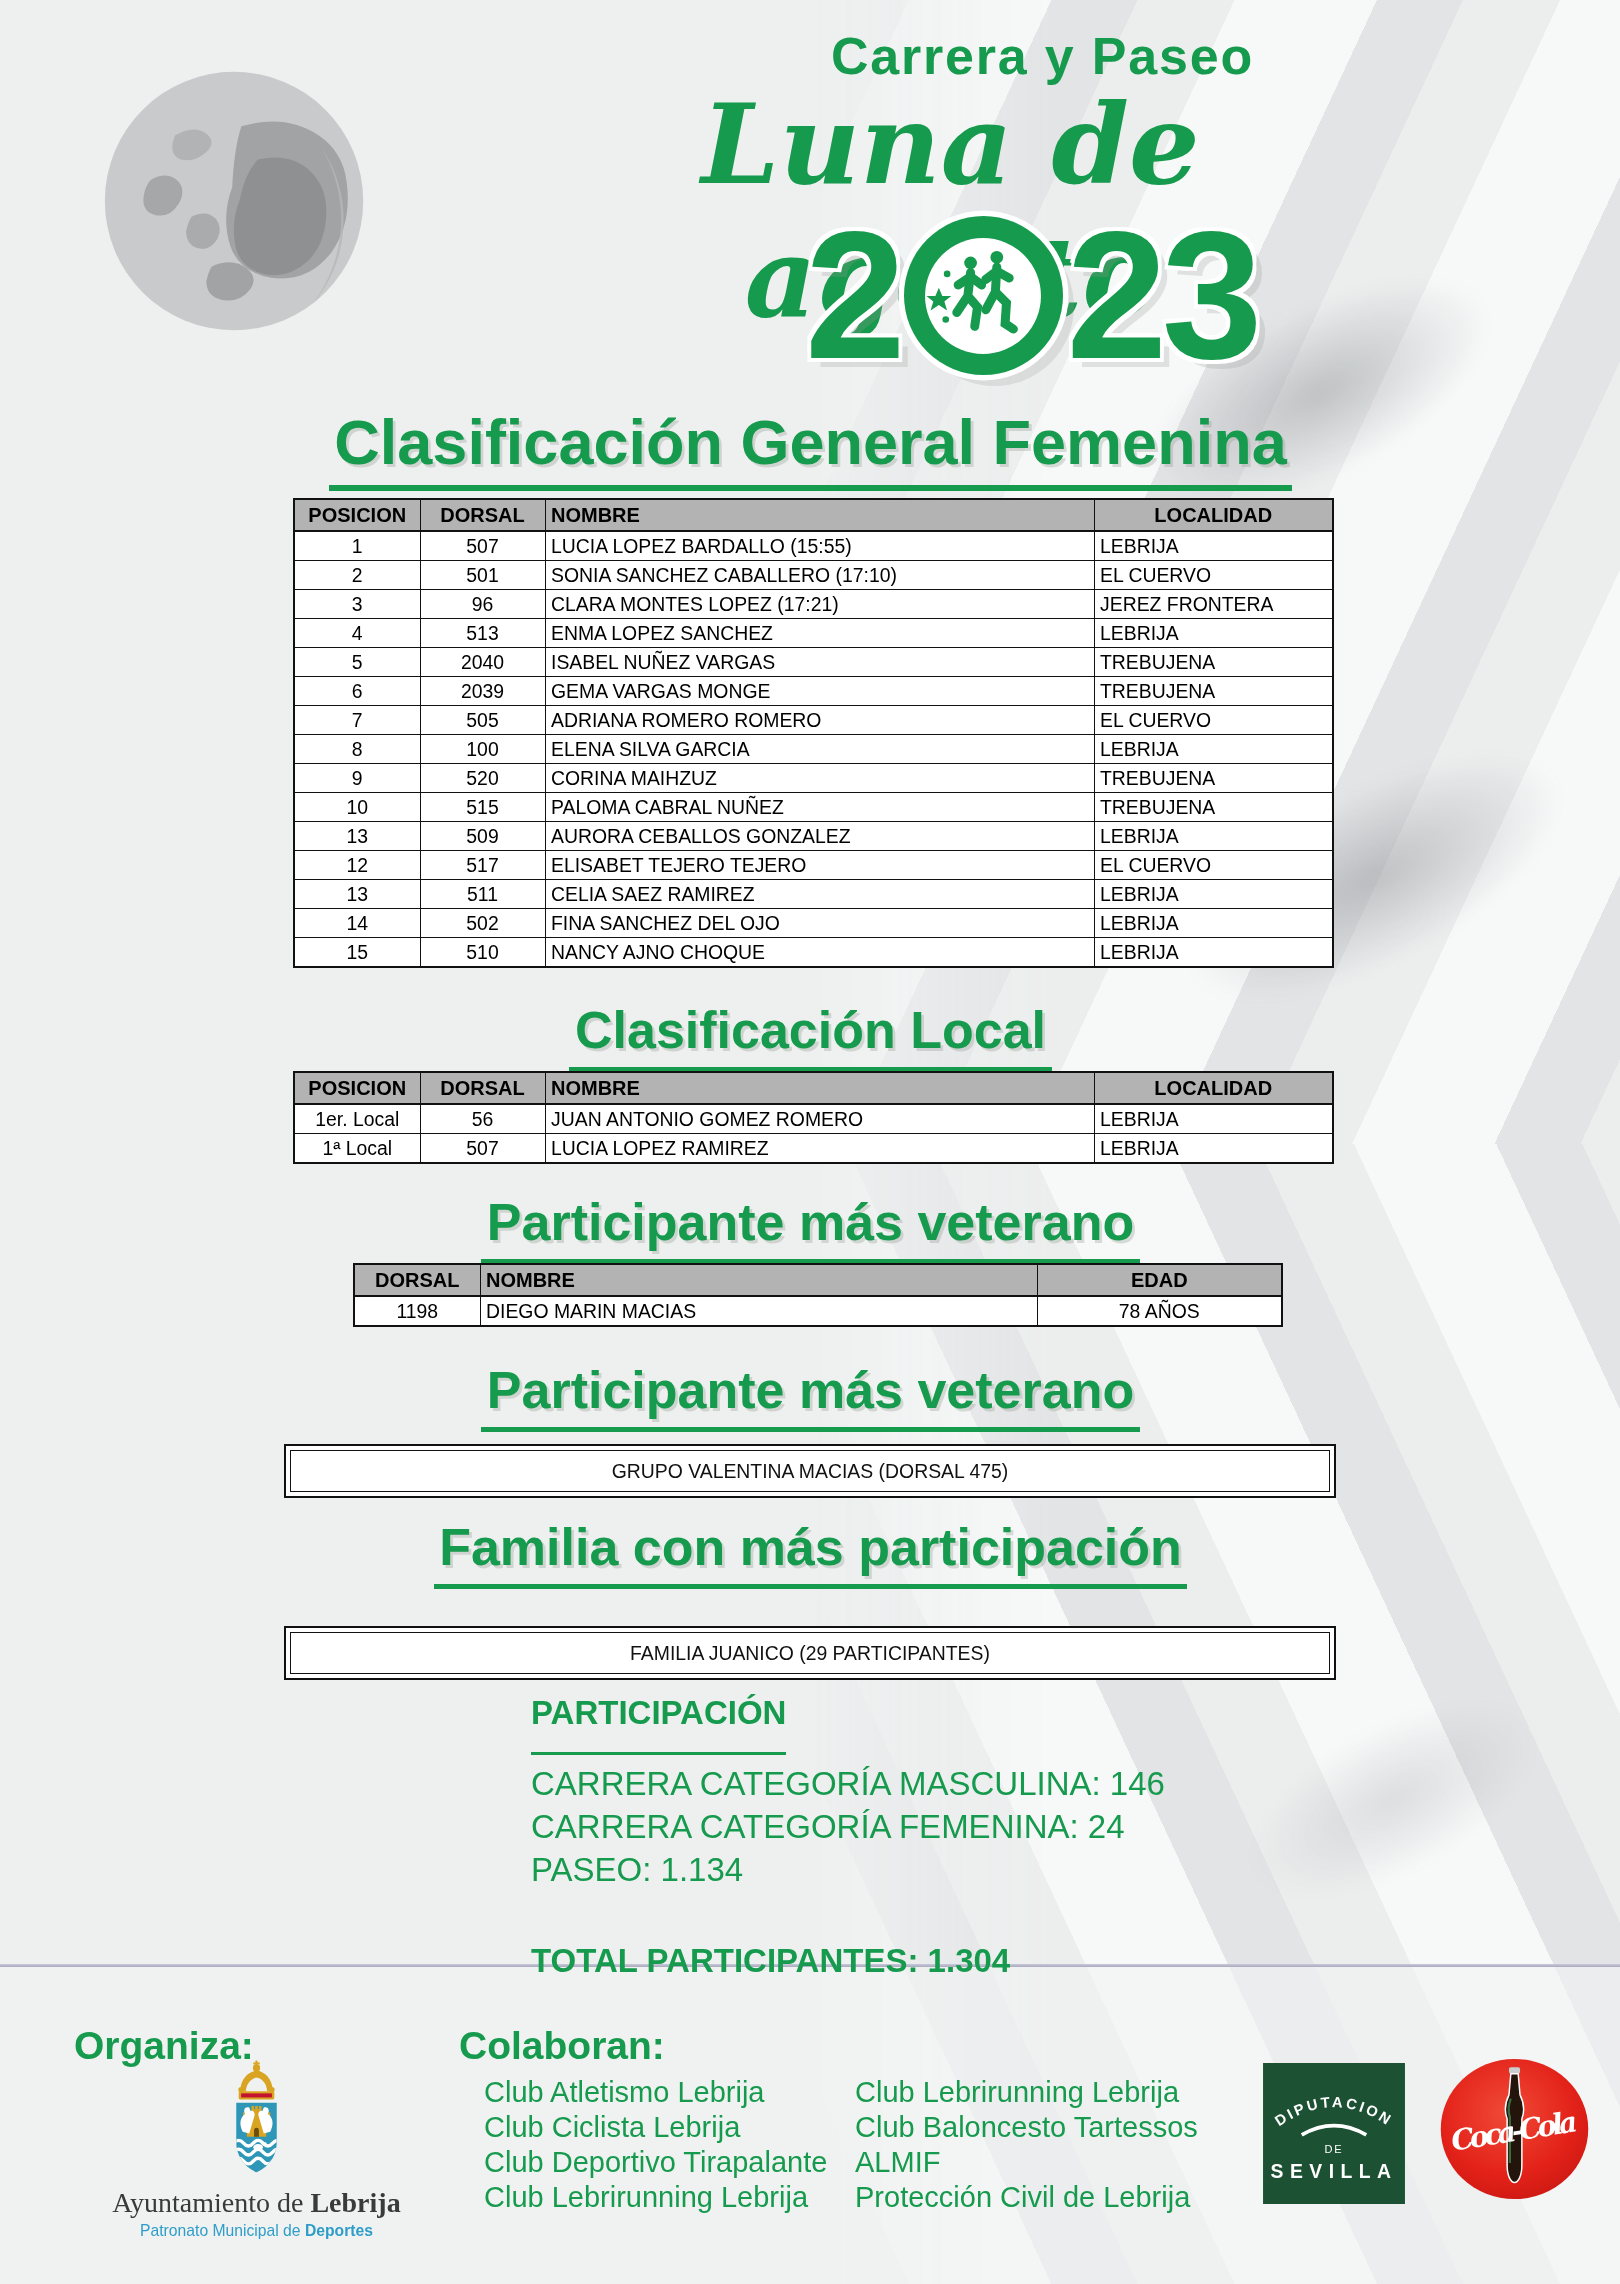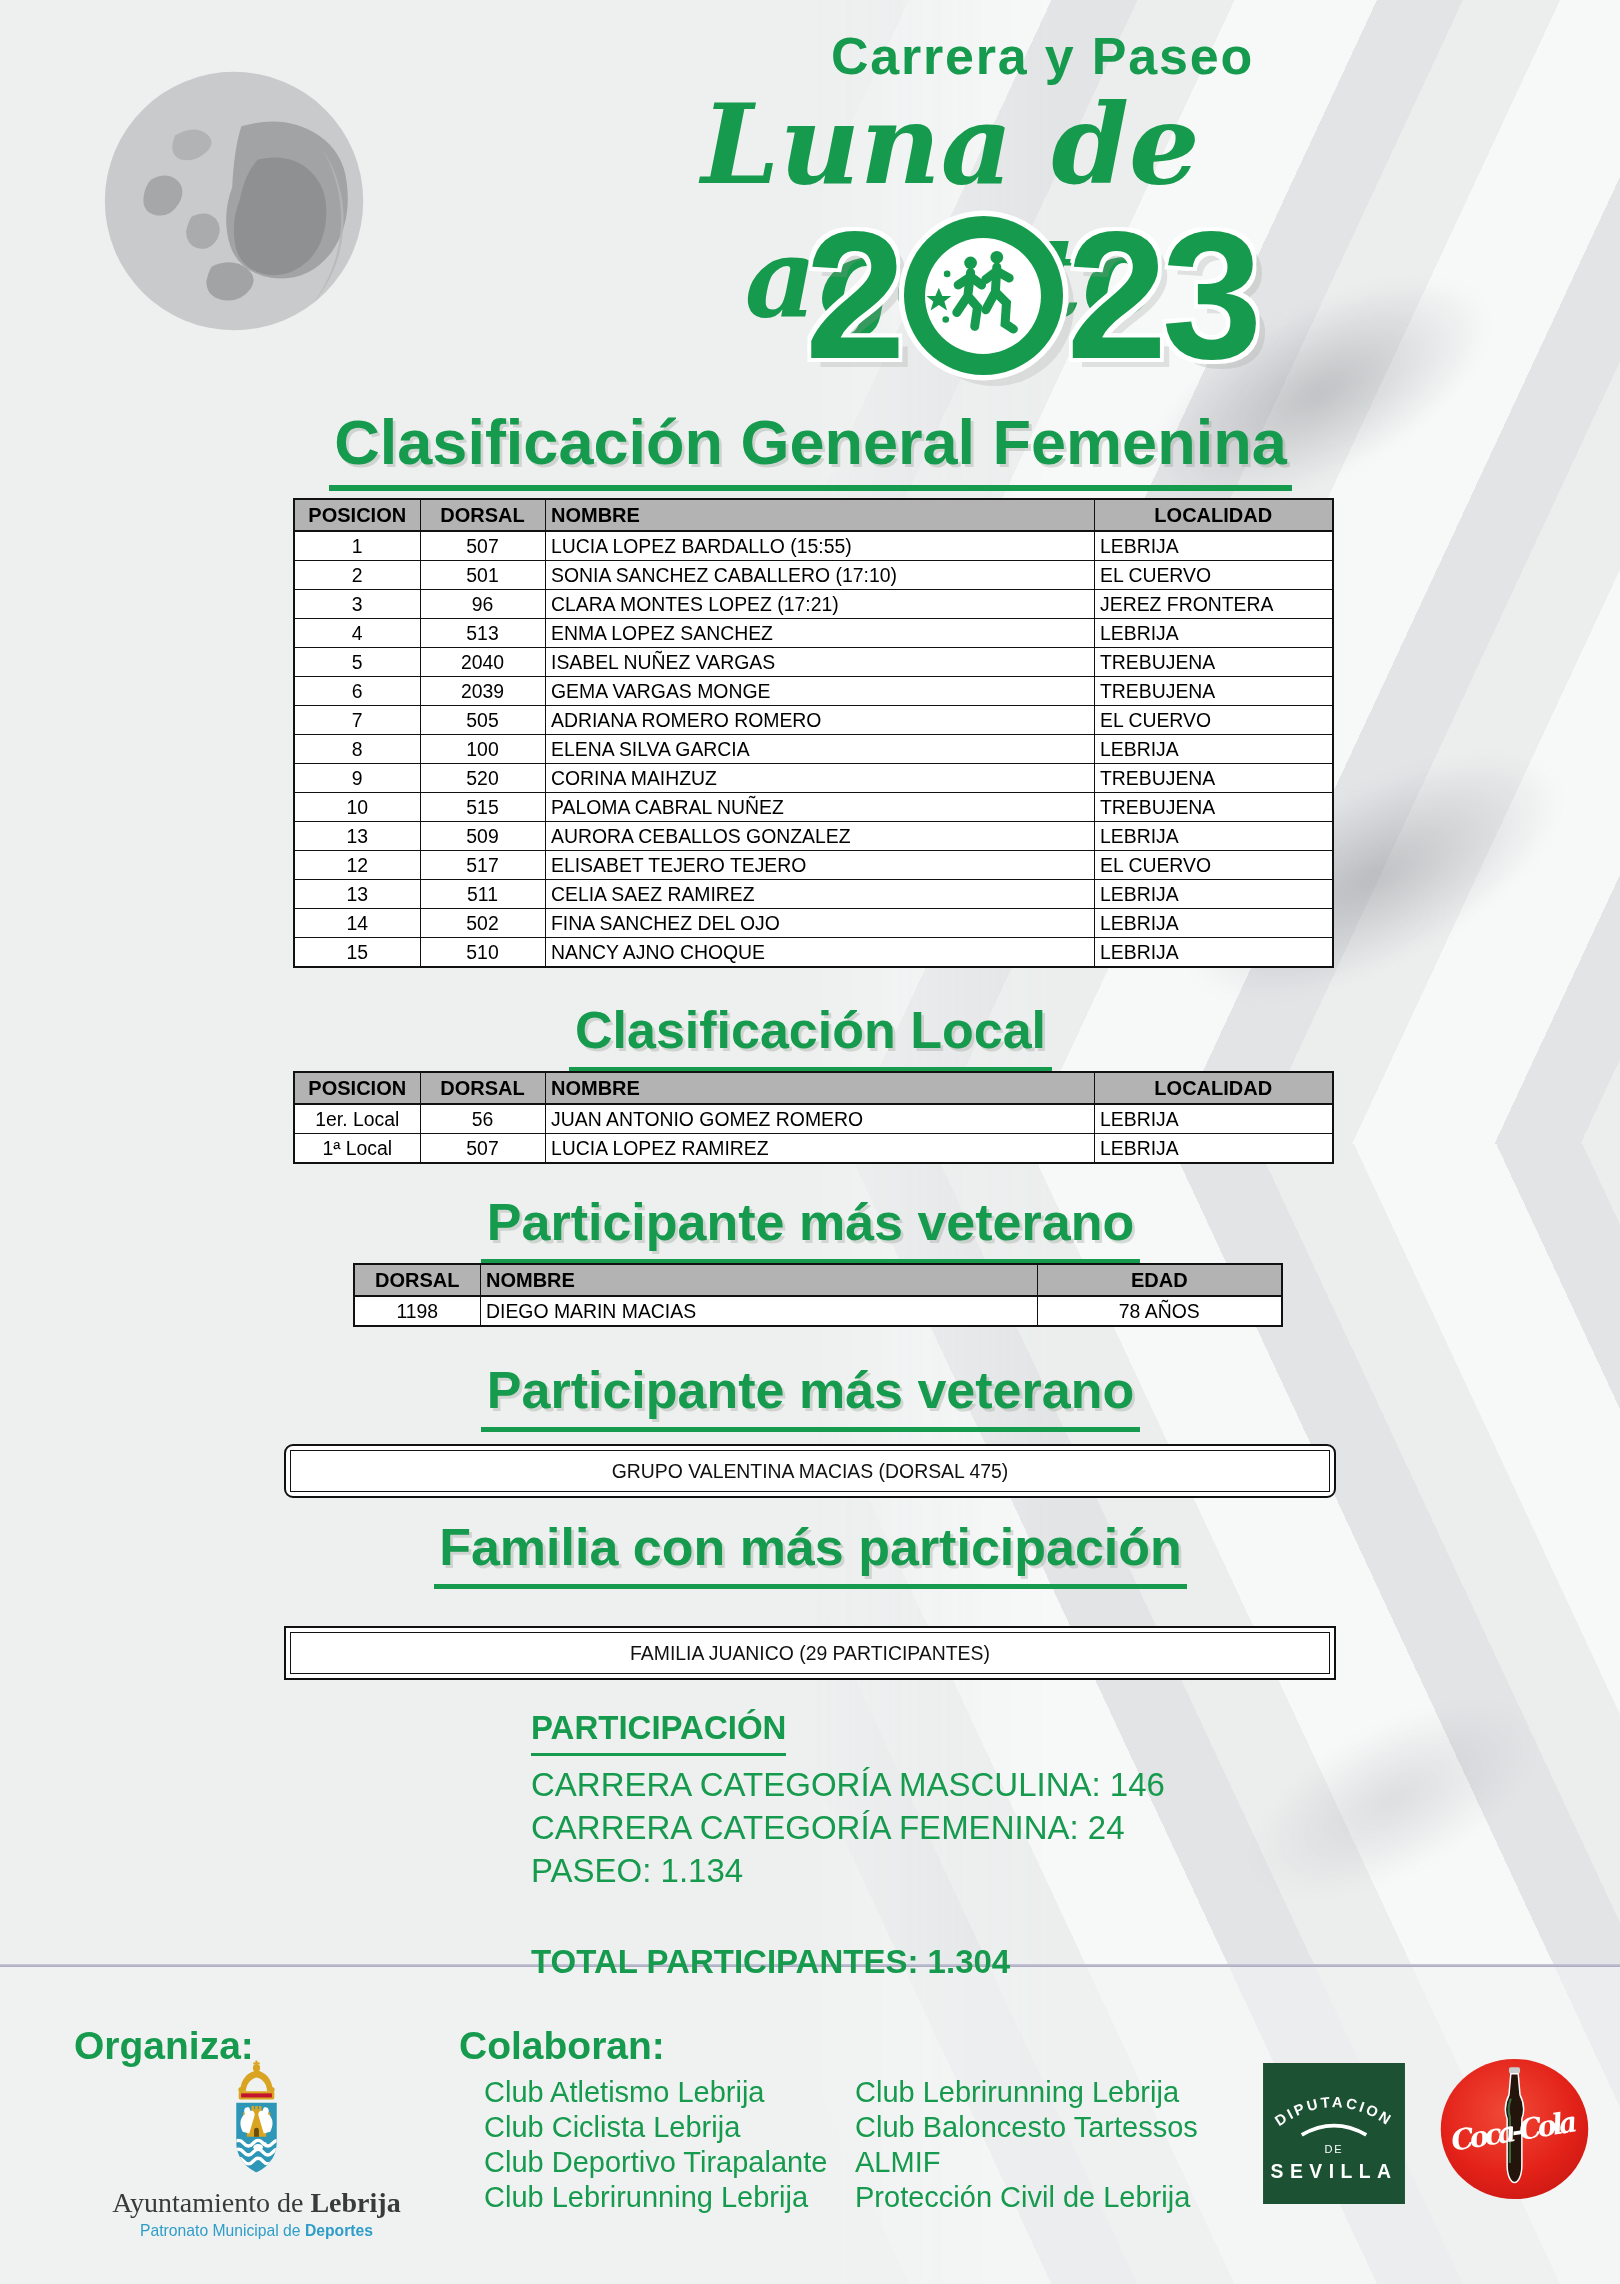--- a/index.html
+++ b/index.html
@@ -74,27 +74,27 @@
   .tbl-general th:nth-child(3),.tbl-local th:nth-child(3),.tbl-vet th:nth-child(2){text-align:left;}
   .tbl-general td:nth-child(1),.tbl-general td:nth-child(2),
   .tbl-local td:nth-child(1),.tbl-local td:nth-child(2),
   .tbl-vet td:nth-child(1),.tbl-vet td:nth-child(3){text-align:center;}
 
   
   .wide-box{position:absolute;left:284px;width:1052px;height:54px;box-sizing:border-box;
             border:2.8px solid #111;background:#fff;padding:3.7px;}
   .wide-box-inner{border:0.9px solid #111;height:100%;box-sizing:border-box;display:flex;
             align-items:center;justify-content:center;font-size:19.4px;color:#111;}
-  #box-original{top:1444px;border-radius:9px;}
+  #box-original{top:1444px;}
   #box-familia{top:1626px;}
 
   
   .stats{position:absolute;left:531px;top:1691px;color:var(--accent);font-size:33px;line-height:43px;}
   .stats-title{font-weight:bold;display:inline-block;border-bottom:3.7px solid var(--accent);
-               padding-bottom:4px;margin-bottom:7.4px;margin-top:15px;}
+               padding-bottom:18px;margin-bottom:7.4px;}
   .stat-total{font-weight:bold;margin-top:48px;}
 
   
   .organiza-label{position:absolute;left:74px;top:2024px;font-size:39px;font-weight:bold;color:var(--accent);}
   .colaboran-label{position:absolute;left:459px;top:2024px;font-size:39px;font-weight:bold;color:var(--accent);text-align:right;}
   .crest{position:absolute;left:216px;top:2040px;width:81px;height:140px;}
   .ayto-line{position:absolute;left:51px;top:2187px;width:411px;text-align:center;
              font-family:"Liberation Serif", serif;font-size:28px;color:#3a3a3a;}
   .ayto-line b{font-weight:bold;}
   .patronato-line{position:absolute;left:51px;top:2222px;width:411px;text-align:center;

